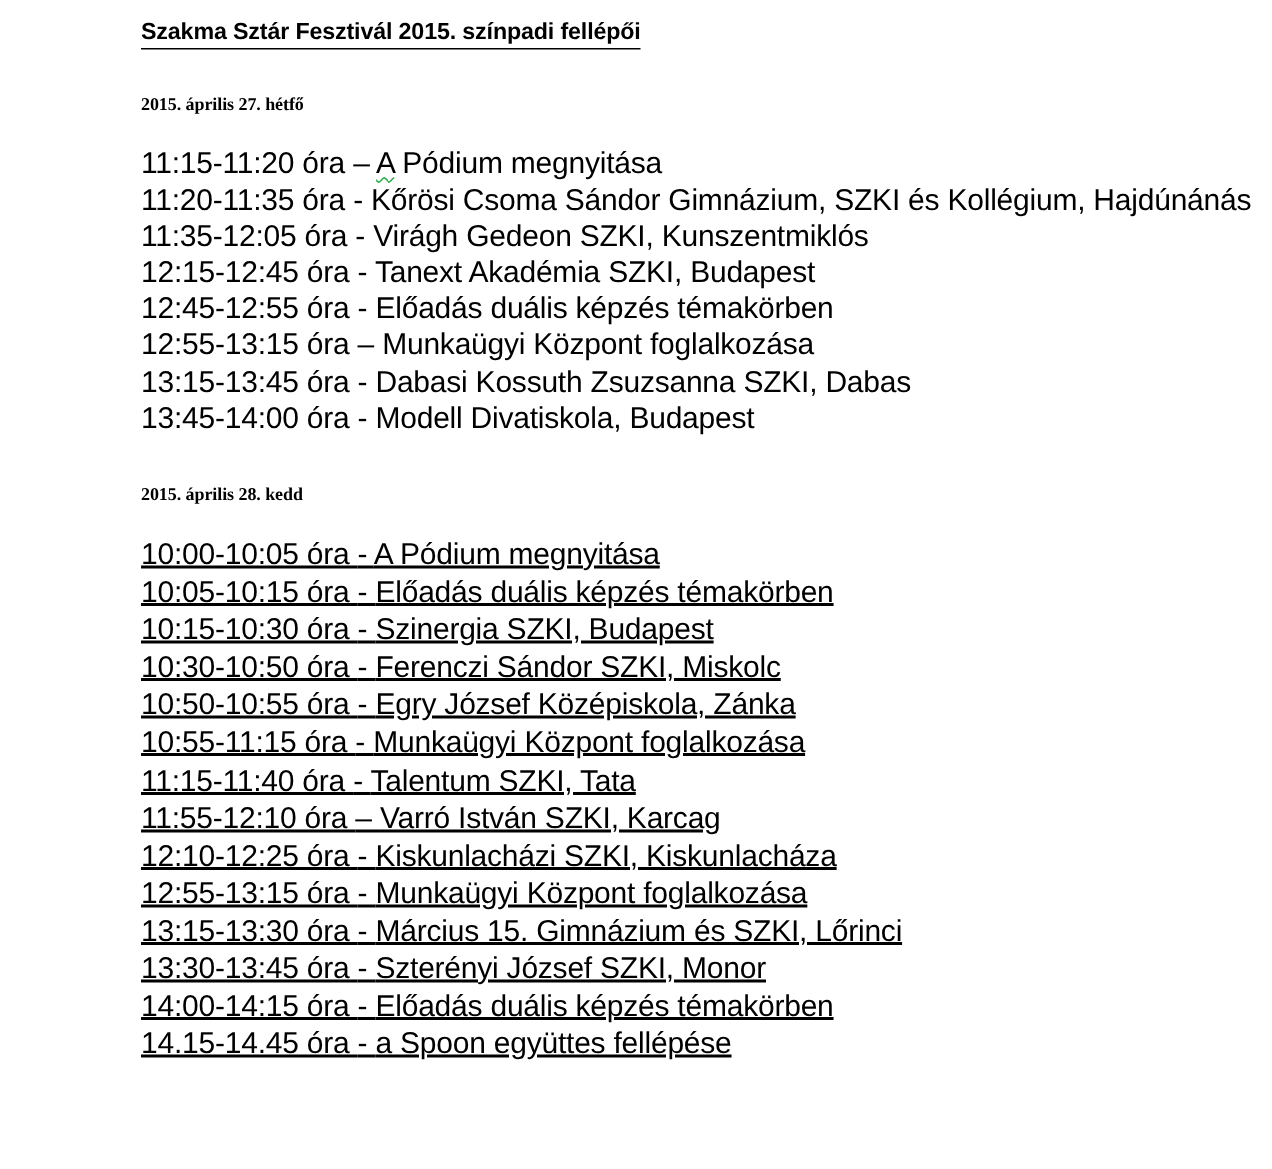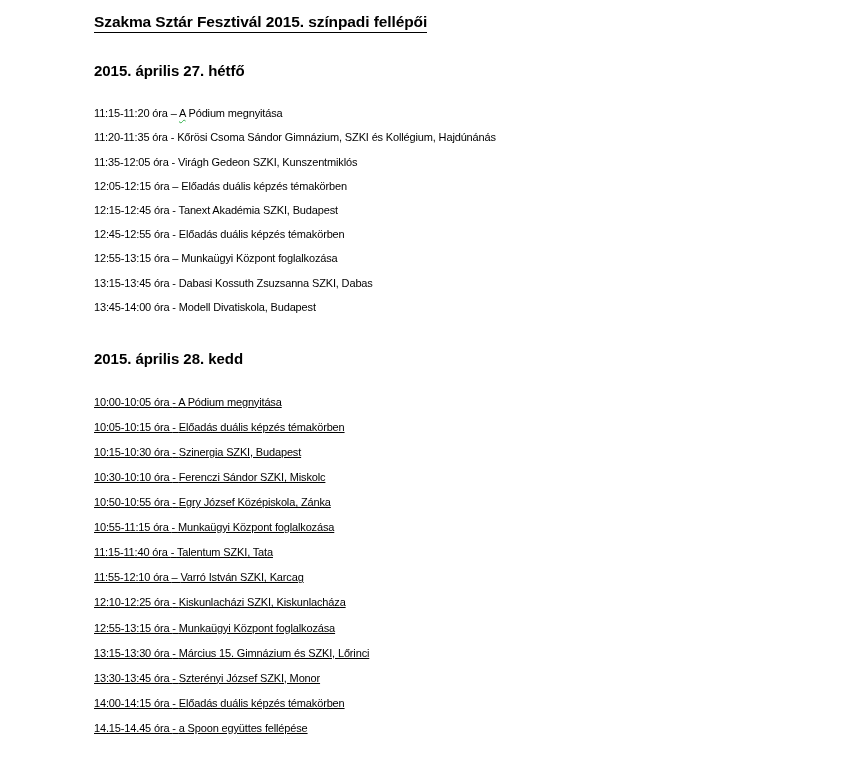--- a/index.html
+++ b/index.html
@@ -34,37 +34,38 @@
     margin: 0;
     padding: 0;
     display: inline-block;
     border-bottom: 1.6px solid #000;
     padding-bottom: 1px;
     white-space: pre;
   }
 
   
   .day-heading {
-    font-size: 15px;
+    font-size: 12px;
     font-weight: bold;
     letter-spacing: -0.05px;
     line-height: 1.25;
     margin: 0;
     padding: 0;
     white-space: pre;
+    font-family: Liberation Serif, serif;
   }
 
   
   .schedule {
     margin: 0;
     padding: 0;
     list-style: none;
   }
   .schedule-item {
-    font-size: 11px;
+    font-size: 20px;
     letter-spacing: -0.15px;
     white-space: pre;
     margin: 0;
     padding: 0;
   }
   
   .day-1 .schedule-item { line-height: 24.2px; }
   
   .day-2 .schedule-item { line-height: 25.1px; text-decoration: underline; }
 
@@ -100,21 +101,20 @@
     <div class="day-heading">2015. április 27. hétfő</div>
     <div class="gap-day-list"></div>
     <ul class="schedule">
 
       <li class="schedule-item"><span class="time">11:15-11:20 óra </span><span class="sep">– </span><span class="spell">A</span><span class="event"> Pódium megnyitása</span></li>
 
       <li class="schedule-item"><span class="time">11:20-11:35 óra </span><span class="sep">- </span><span class="event">Kőrösi Csoma Sándor Gimnázium, SZKI és Kollégium, Hajdúnánás</span></li>
 
       <li class="schedule-item"><span class="time">11:35-12:05 óra </span><span class="sep">- </span><span class="event">Virágh Gedeon SZKI, Kunszentmiklós</span></li>
 
-      <li class="schedule-item"><span class="time">12:05-12:15 óra </span><span class="sep">– </span><span class="event">Előadás duális képzés témakörben</span></li>
 
       <li class="schedule-item"><span class="time">12:15-12:45 óra </span><span class="sep">- </span><span class="event">Tanext Akadémia SZKI, Budapest</span></li>
 
       <li class="schedule-item"><span class="time">12:45-12:55 óra </span><span class="sep">- </span><span class="event">Előadás duális képzés témakörben</span></li>
 
       <li class="schedule-item"><span class="time">12:55-13:15 óra </span><span class="sep">– </span><span class="event">Munkaügyi Központ foglalkozása</span></li>
 
       <li class="schedule-item"><span class="time">13:15-13:45 óra </span><span class="sep">- </span><span class="event">Dabasi Kossuth Zsuzsanna SZKI, Dabas</span></li>
 
       <li class="schedule-item"><span class="time">13:45-14:00 óra </span><span class="sep">- </span><span class="event">Modell Divatiskola, Budapest</span></li>
@@ -129,21 +129,21 @@
     <div class="day-heading">2015. április 28. kedd</div>
     <div class="gap-day2-list"></div>
     <ul class="schedule">
 
       <li class="schedule-item"><span class="time">10:00-10:05 óra </span><span class="sep">- </span><span class="event">A Pódium megnyitása</span></li>
 
       <li class="schedule-item"><span class="time">10:05-10:15 óra </span><span class="sep">- </span><span class="event">Előadás duális képzés témakörben</span></li>
 
       <li class="schedule-item"><span class="time">10:15-10:30 óra </span><span class="sep">- </span><span class="event">Szinergia SZKI, Budapest</span></li>
 
-      <li class="schedule-item"><span class="time">10:30-10:10 óra </span><span class="sep">- </span><span class="event">Ferenczi Sándor SZKI, Miskolc</span></li>
+      <li class="schedule-item"><span class="time">10:30-10:50 óra </span><span class="sep">- </span><span class="event">Ferenczi Sándor SZKI, Miskolc</span></li>
 
       <li class="schedule-item"><span class="time">10:50-10:55 óra </span><span class="sep">- </span><span class="event">Egry József Középiskola, Zánka</span></li>
 
       <li class="schedule-item"><span class="time">10:55-11:15 óra </span><span class="sep">- </span><span class="event">Munkaügyi Központ foglalkozása</span></li>
 
       <li class="schedule-item"><span class="time">11:15-11:40 óra </span><span class="sep">- </span><span class="event">Talentum SZKI, Tata</span></li>
 
 
       <li class="schedule-item"><span class="time">11:55-12:10 óra </span><span class="sep">– </span><span class="event">Varró István SZKI, Karcag</span></li>
 

